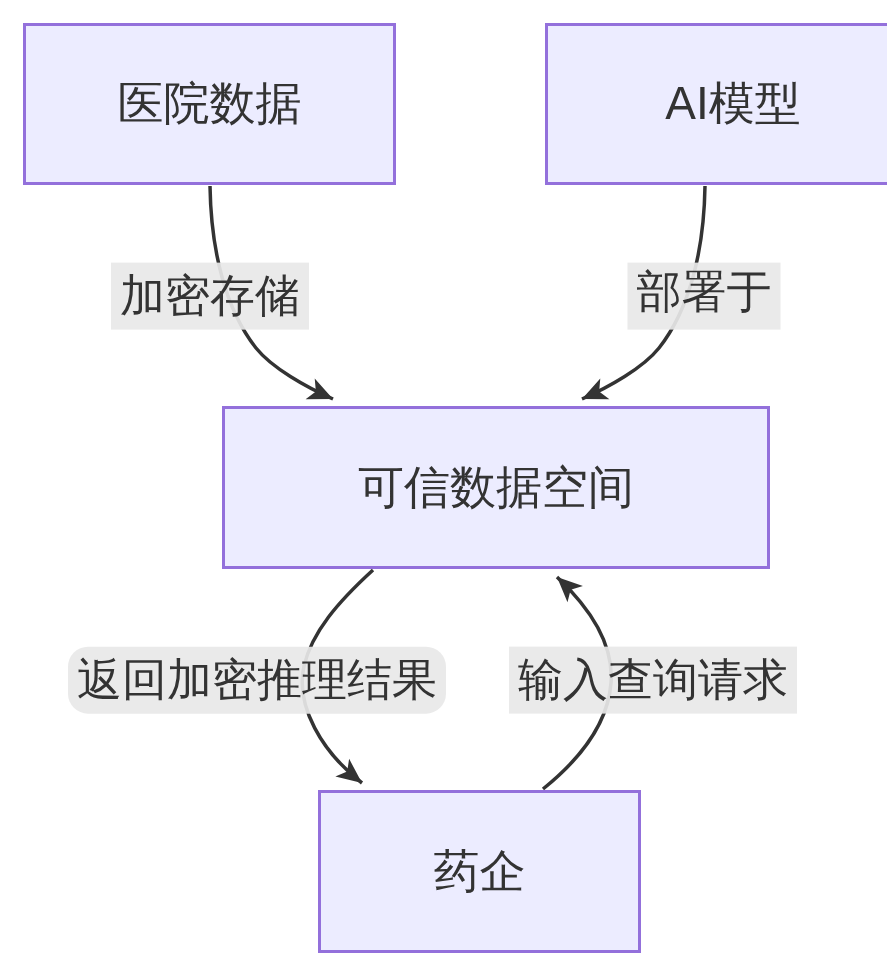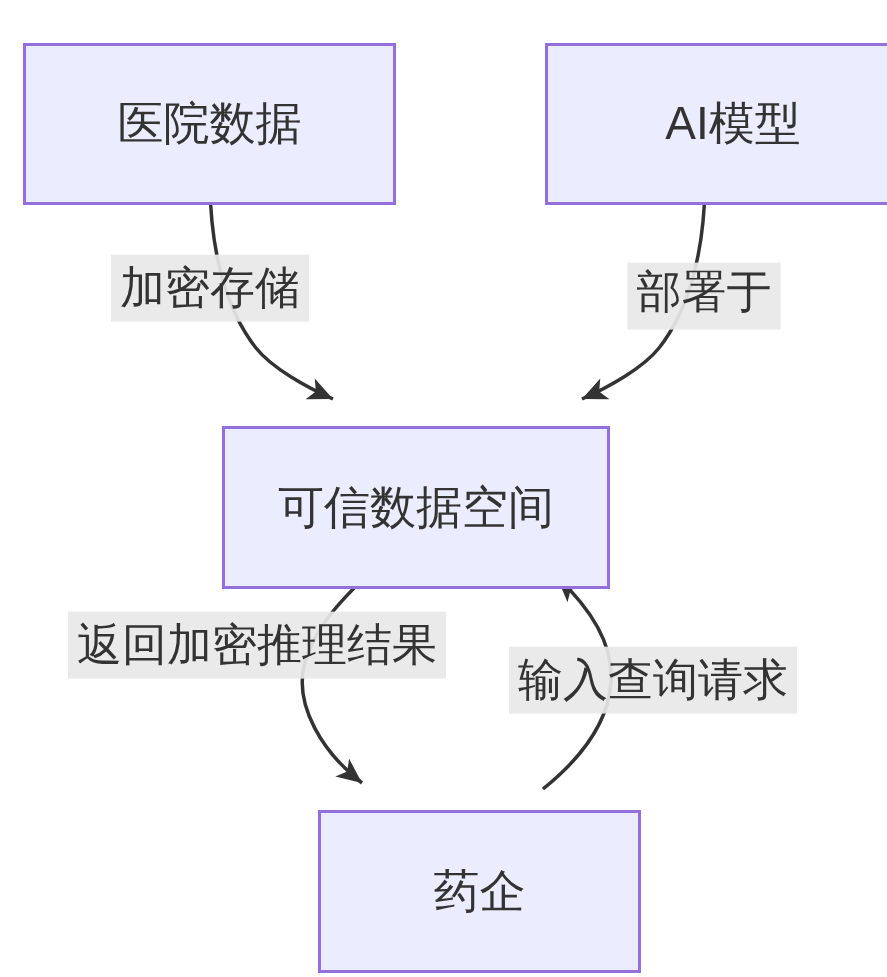--- a/index.html
+++ b/index.html
@@ -45,30 +45,29 @@
     box-sizing: border-box;
     background: #ECECFF;
     border: 3px solid #9370DB;
     color: #333333;
     font-size: 46px;
     display: flex;
     align-items: center;
     justify-content: center;
     z-index: 3;
     text-align: center;
-    margin-top: 20px;
   }
   #node-hospital { left: 23px;  top: 23px;  width: 373px; height: 162px; }
   #node-aimodel  { left: 545px; top: 23px;  width: 376px; height: 162px; }
-  #node-tds      { left: 222px; top: 406px; width: 388px; height: 163px; }
+  #node-tds      { left: 222px; top: 406px; width: 548px; height: 163px; }
   #node-pharma   { left: 318px; top: 790px; width: 323px; height: 163px; }
 
-  #edge-label-encrypt { left: 210px; top: 288px; }
+  #edge-label-encrypt { left: 210px; top: 296px; }
   #edge-label-deploy  { left: 704px; top: 296px; font-family: Liberation Mono, monospace; }
-  #edge-label-return  { left: 257px; top: 645px; }
+  #edge-label-return  { left: 257px; top: 680px; border-radius: 20px; }
   #edge-label-query   { left: 653px; top: 680px; text-align: right; }
 </style>
 </head>
 <body>
 
 <div class="canvas">
 
   <svg class="edge-layer" viewBox="0 0 887 977" xmlns="http://www.w3.org/2000/svg">
     <defs>
       <marker id="arrowhead" viewBox="0 0 12 12" refX="11" refY="6" markerWidth="30" markerHeight="30" markerUnits="userSpaceOnUse" orient="auto">

